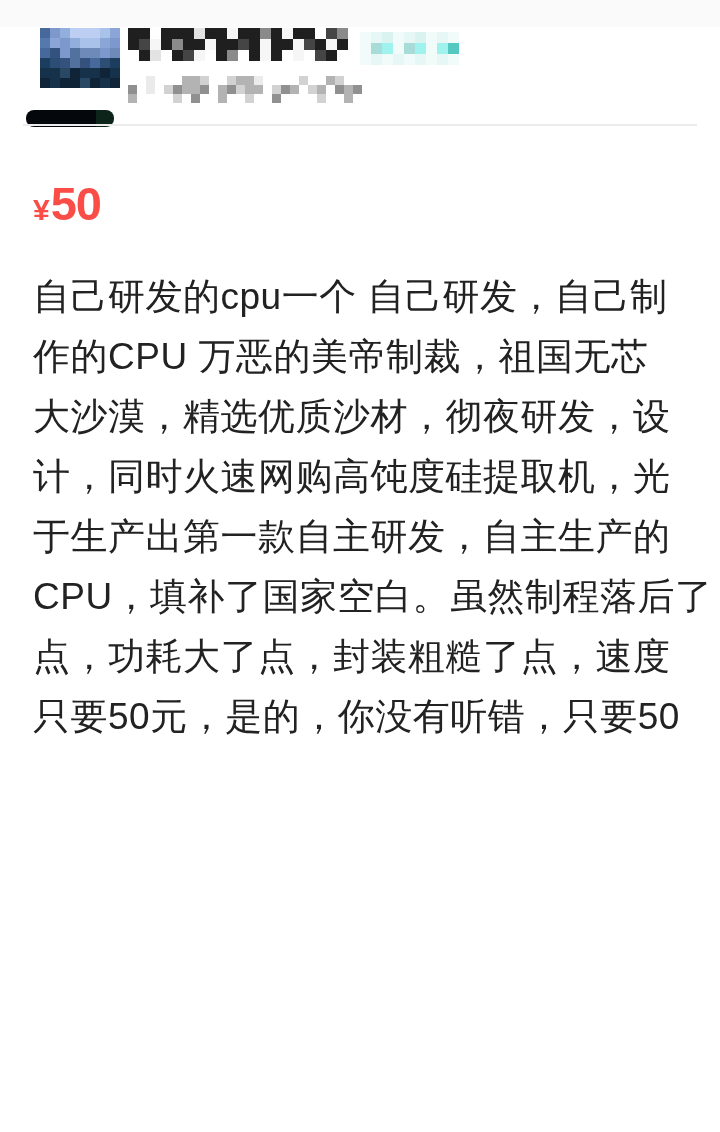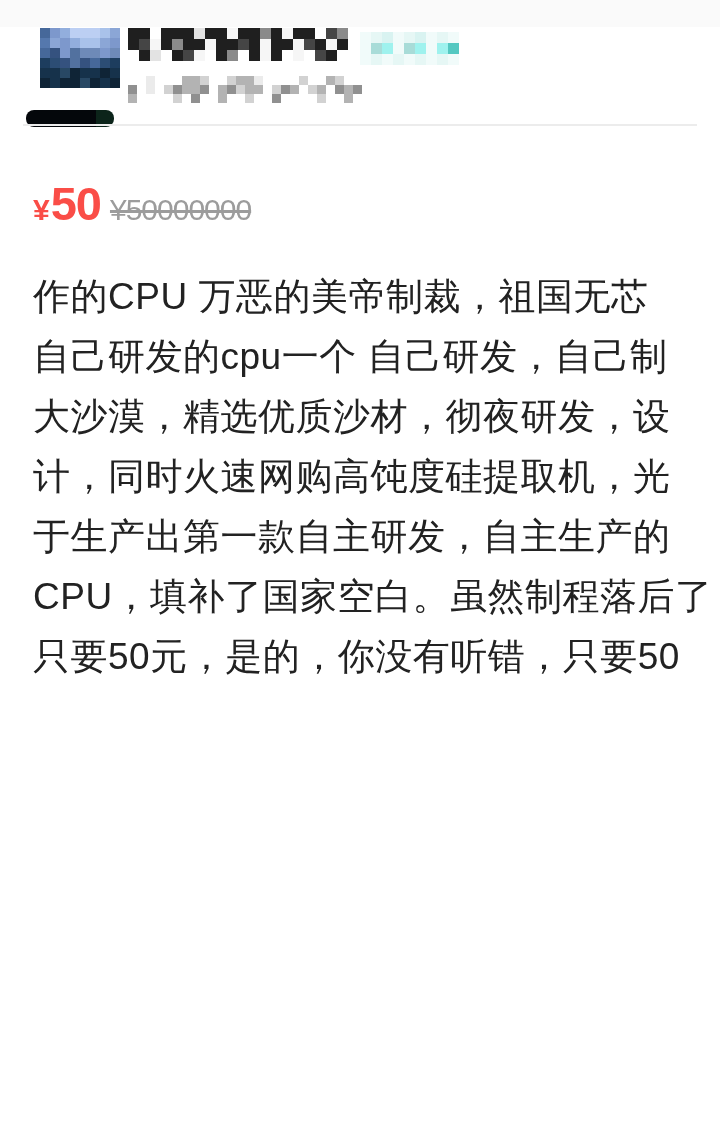--- a/index.html
+++ b/index.html
@@ -258,24 +258,24 @@
       <div class="cell" style="background: rgb(179, 179, 179);"></div>
       <div class="cell"></div>
     </div>
 </div>
 
 <div class="divider"></div>
 
 <div class="price-row">
   <span class="yen" style="color: rgb(250, 77, 71);">¥</span>
   <span class="price-main" style="color: rgb(250, 77, 71);">50</span>
-  <del class="price-orig" style="color: rgb(156, 156, 156); text-decoration-color: rgb(156, 156, 156);">¥50000000</del>
 </div>
 
 <div class="desc" id="desc" style="color: rgb(34, 34, 34);">
+    <div class="desc-line">自己研发的cpu一个 自己研发，自己制</div>
     <div class="desc-line">作的CPU 万恶的美帝制裁，祖国无芯</div>
-    <div class="desc-line">自己研发的cpu一个 自己研发，自己制</div>
     <div class="desc-line">大沙漠，精选优质沙材，彻夜研发，设</div>
     <div class="desc-line">计，同时火速网购高饨度硅提取机，光</div>
     <div class="desc-line">于生产出第一款自主研发，自主生产的</div>
     <div class="desc-line">CPU，填补了国家空白。虽然制程落后了</div>
+    <div class="desc-line">点，功耗大了点，封装粗糙了点，速度</div>
     <div class="desc-line">只要50元，是的，你没有听错，只要50</div>
   </div>
 
 </body></html>

